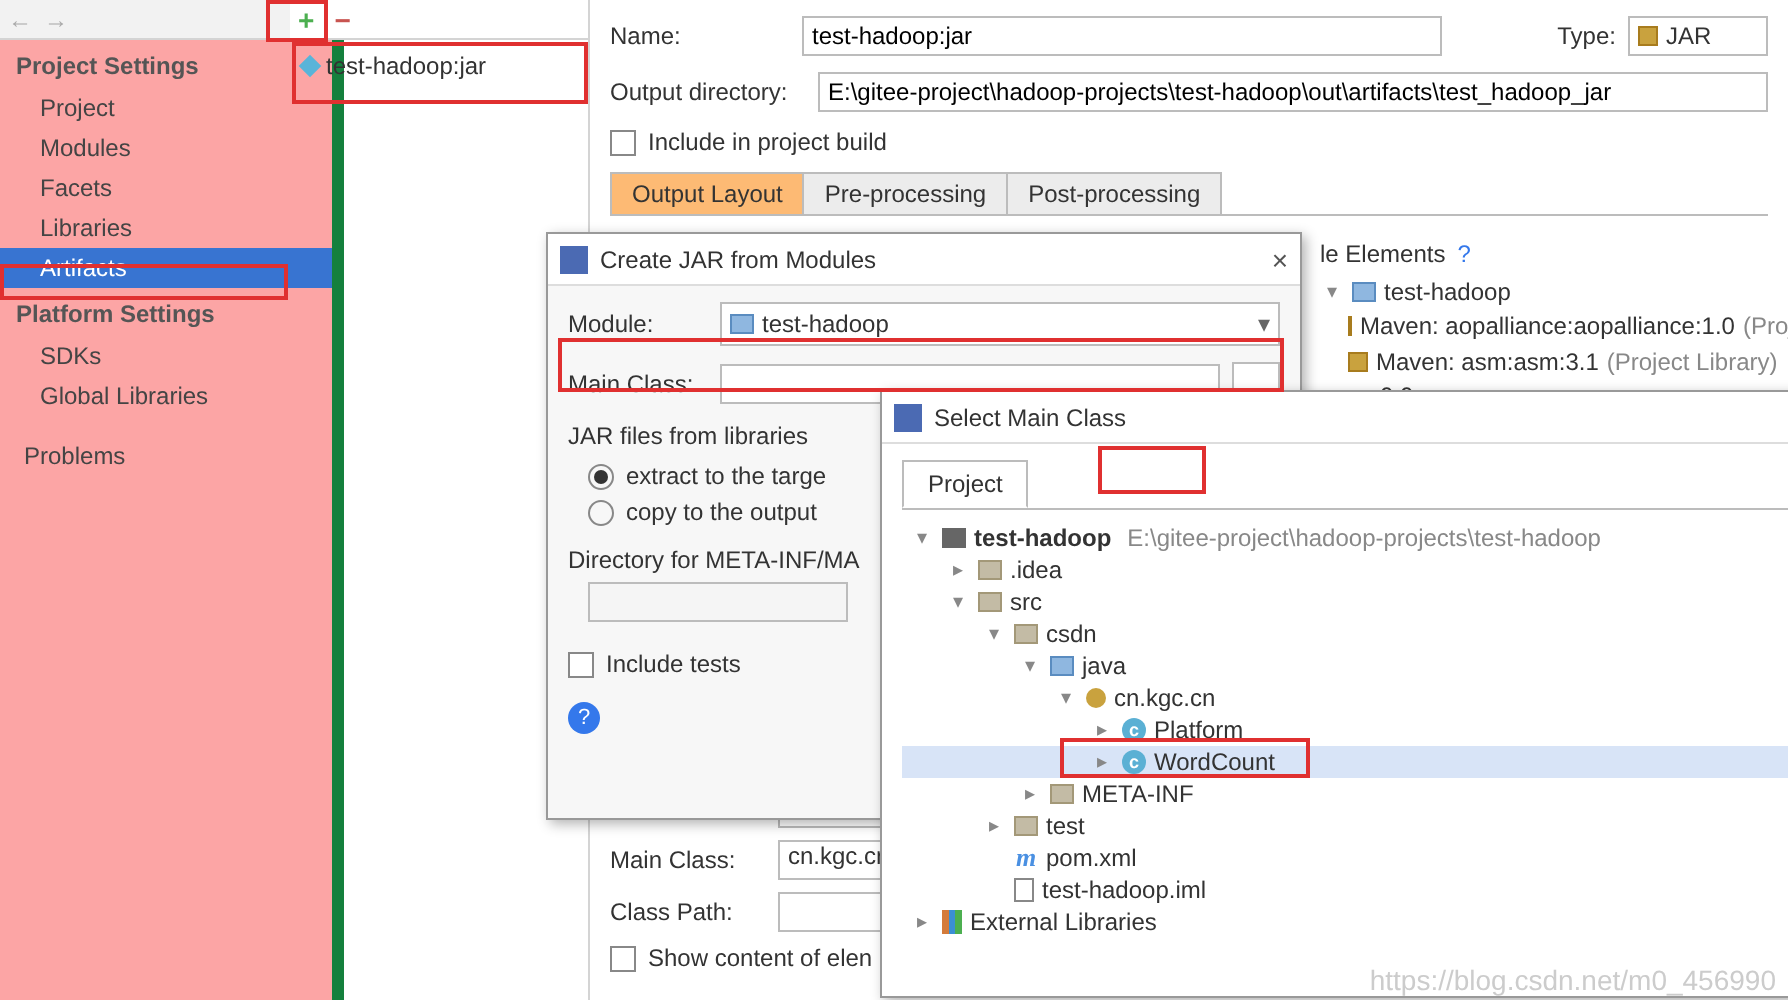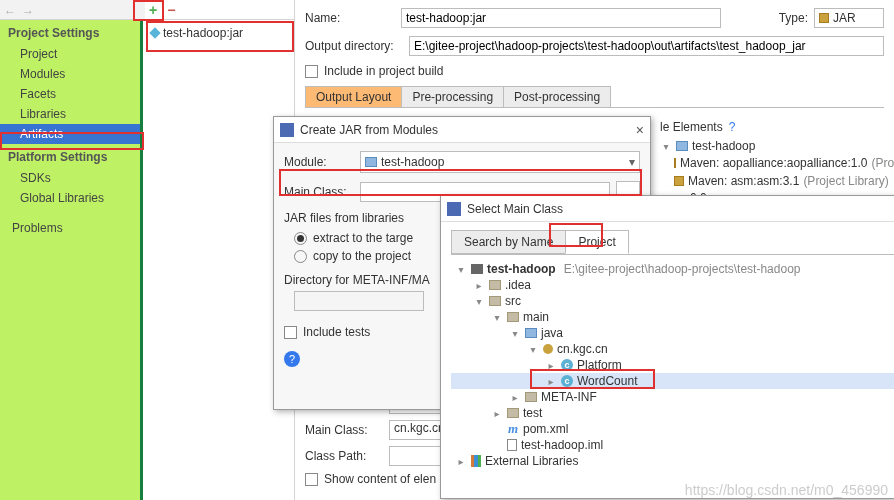--- a/index.html
+++ b/index.html
@@ -1,20 +1,20 @@
 <!DOCTYPE html>
 <html><head>
 <meta charset="utf-8">
 <style>
   * { box-sizing: border-box; font-family: "Segoe UI", Arial, sans-serif; font-size: 12px; }
   body { margin: 0; background: #fff; color: #333; overflow: hidden; width: 894px; height: 500px; position: relative; }
   .topbar { position: absolute; left: 0; top: 0; height: 20px; width: 145px; background: #f2f2f2; border-bottom: 1px solid #d4d4d4; display: flex; align-items: center; padding-left: 4px; }
   .topbar .arrow { color: #aaa; margin-right: 6px; font-size: 12px; }
 
-  .sidebar { position: absolute; left: 0; top: 20px; width: 143px; height: 480px; background: #bef264; border-right: 3px solid #15803d; }
+  .sidebar { position: absolute; left: 0; top: 20px; width: 172px; height: 480px; background: #fca5a5; border-right: 6px solid #15803d; }
   .sidebar-heading { font-weight: bold; color: #555; padding: 6px 8px 4px; }
   .sidebar-item { padding: 3px 8px 3px 20px; color: #444; cursor: default; }
   .sidebar-item.selected { background: #3874d1; color: #fff; }
 
   .tree-col { position: absolute; left: 145px; top: 0; width: 150px; height: 500px; border-right: 1px solid #d4d4d4; }
   .tree-toolbar { height: 20px; display: flex; align-items: center; padding-left: 4px; gap: 10px; border-bottom: 1px solid #d4d4d4; }
   .plus { color: #4caf50; font-weight: bold; font-size: 14px; }
   .minus { color: #c85450; font-weight: bold; font-size: 14px; }
   .artifact-node { display: flex; align-items: center; padding: 6px 6px; gap: 4px; }
   .diamond { width: 8px; height: 8px; background: #59b4d9; transform: rotate(45deg); display:inline-block; }
@@ -221,42 +221,41 @@
       <div class="input" style="flex:1"></div>
       <div class="browse-btn">…</div>
     </div>
     <div class="legend">JAR files from libraries</div>
     <div class="radio-row">
       <span class="radio sel"></span>
       <span>extract to the targe</span>
     </div>
     <div class="radio-row">
       <span class="radio"></span>
-      <span>copy to the project</span>
+      <span>copy to the output</span>
     </div>
     <div style="margin-top:10px">Directory for META-INF/MA</div>
     <div class="input" style="width:130px;margin:4px 0 0 10px;background:#f5f5f5"></div>
     <div class="radio-row" style="margin-top:14px;margin-left:0">
       <span class="checkbox"></span>
       <span>Include tests</span>
     </div>
     <div style="margin-top:12px">
       <span class="help">?</span>
     </div>
   </div>
 </div>
 
 <div class="dlg2">
   <div class="dlg-title">
     <span class="tico"></span>
     <span>Select Main Class</span>
 
   </div>
   <div class="tabsbox">
-    <div class="stab">Search by Name</div>
     <div class="stab active">Project</div>
   </div>
   <div class="tree">
     <div class="tnode" style="padding-left:4px">
       <span class="chv">▾</span>
       <span class="proj-icon"></span>
       <b>test-hadoop</b>
       <span class="path-gray">E:\gitee-project\hadoop-projects\test-hadoop</span>
     </div>
     <div class="tnode" style="padding-left:22px">
@@ -265,21 +264,21 @@
       <span>.idea</span>
     </div>
     <div class="tnode" style="padding-left:22px">
       <span class="chv">▾</span>
       <span class="folder-icon"></span>
       <span>src</span>
     </div>
     <div class="tnode" style="padding-left:40px">
       <span class="chv">▾</span>
       <span class="folder-icon"></span>
-      <span>main</span>
+      <span>csdn</span>
     </div>
     <div class="tnode" style="padding-left:58px">
       <span class="chv">▾</span>
       <span class="folder-blue"></span>
       <span>java</span>
     </div>
     <div class="tnode" style="padding-left:76px">
       <span class="chv">▾</span>
       <span class="pkg-icon"></span>
       <span>cn.kgc.cn</span>

